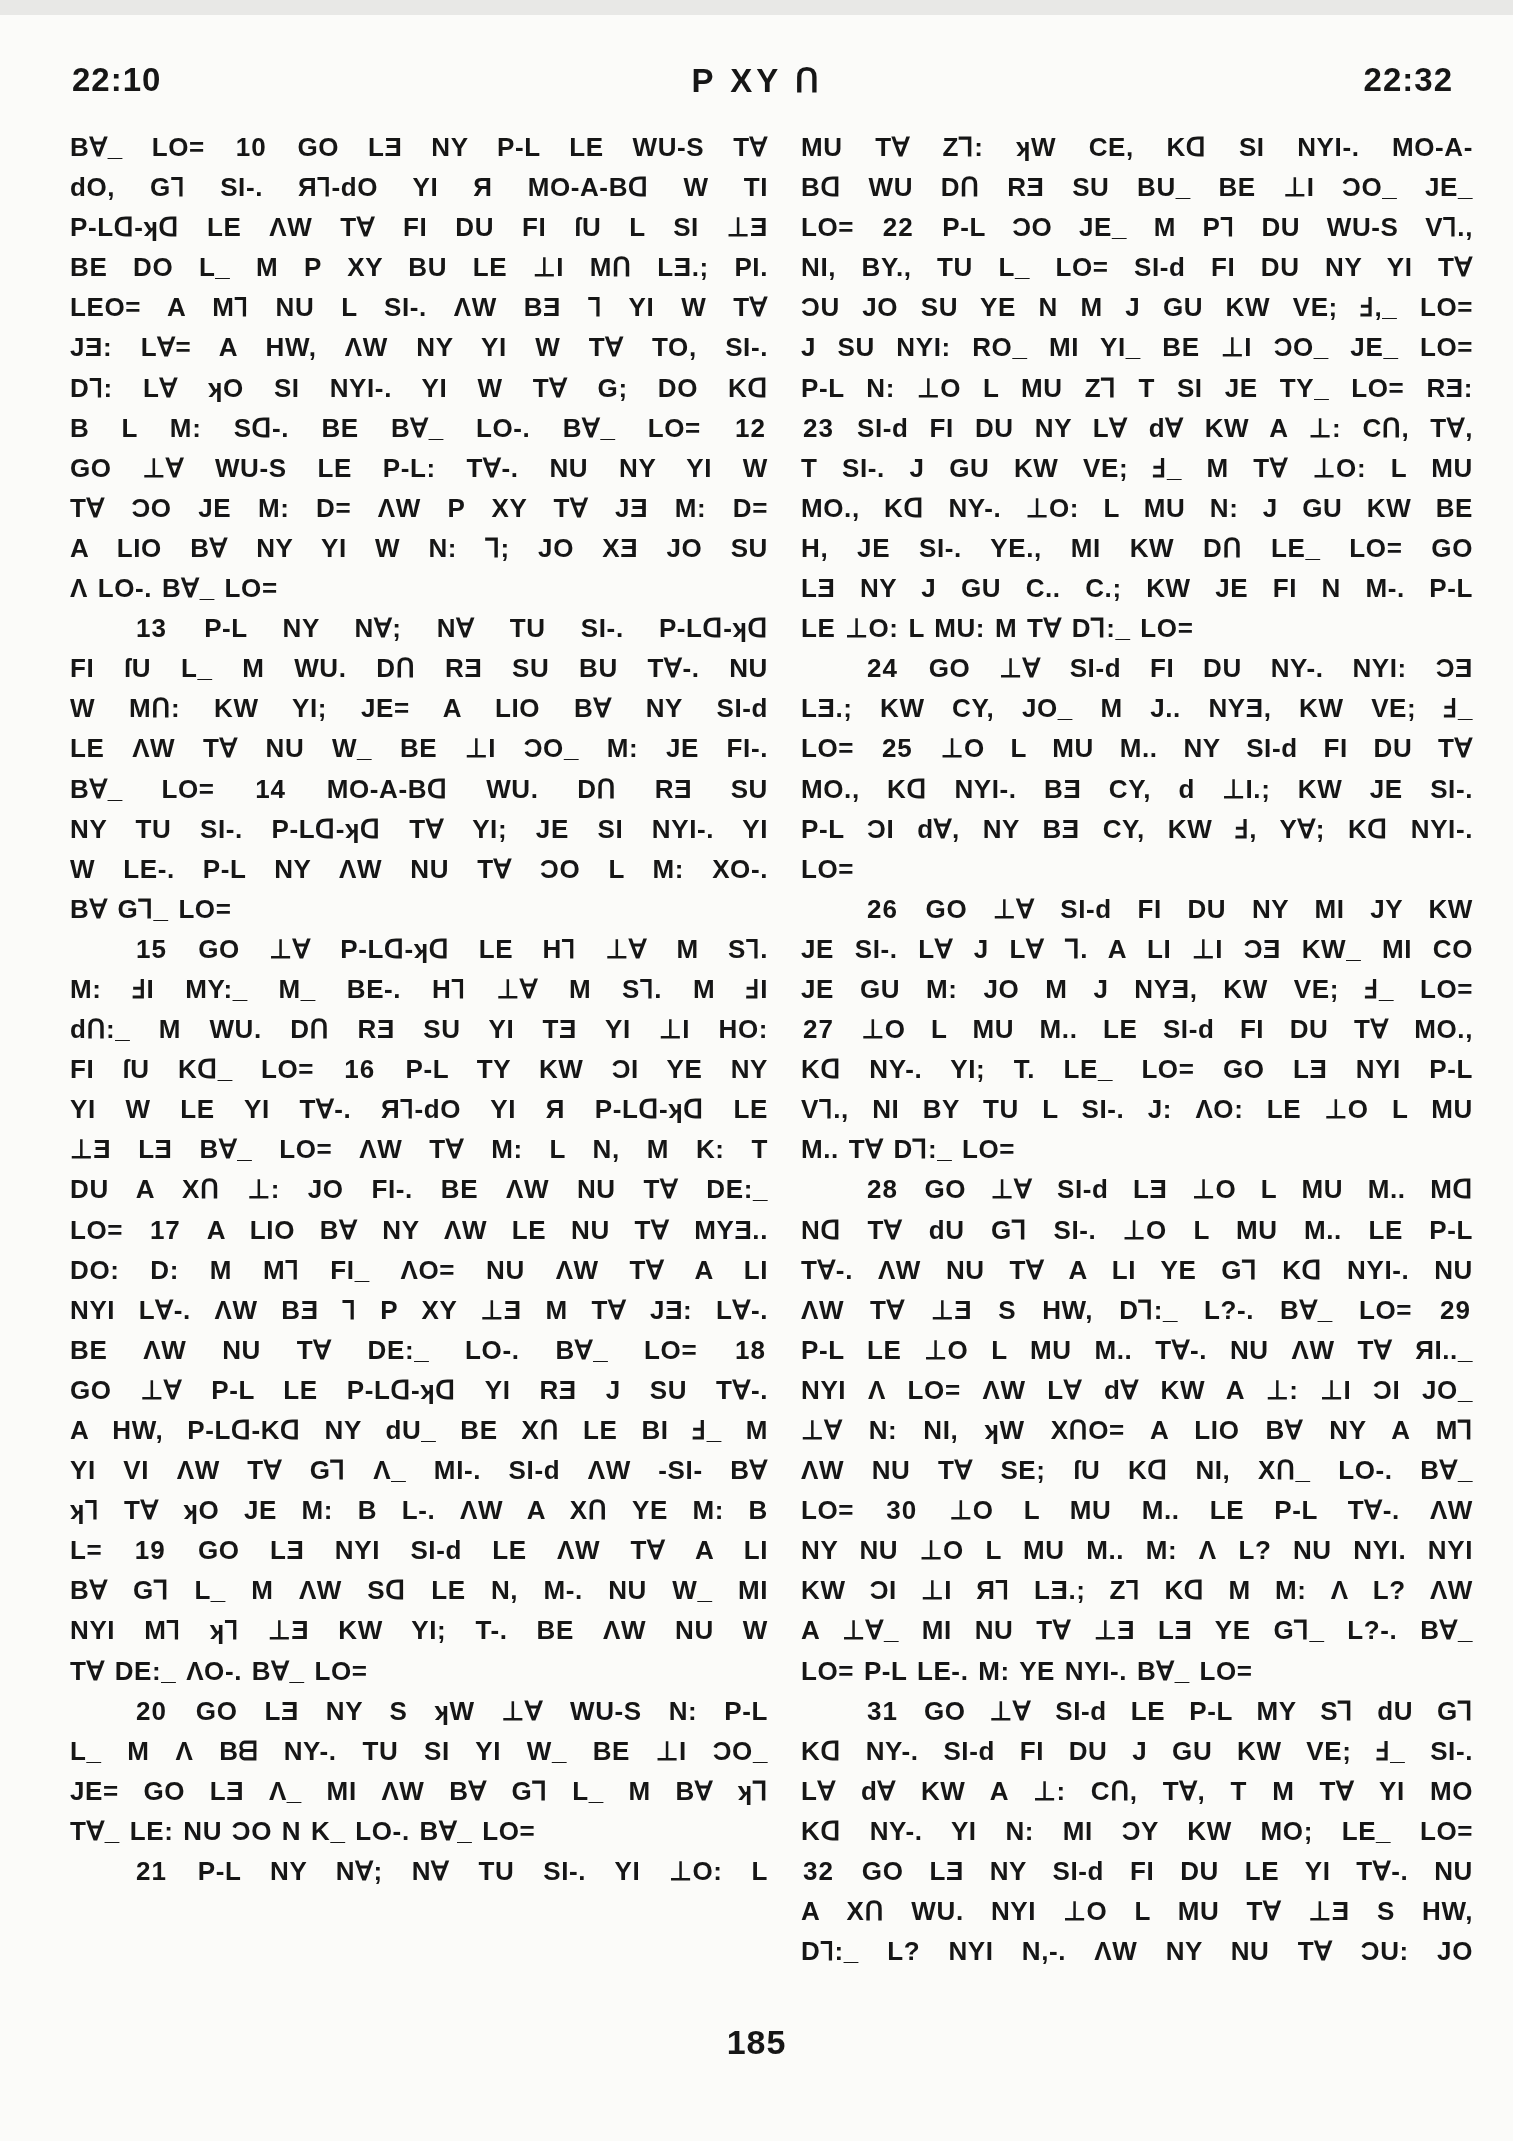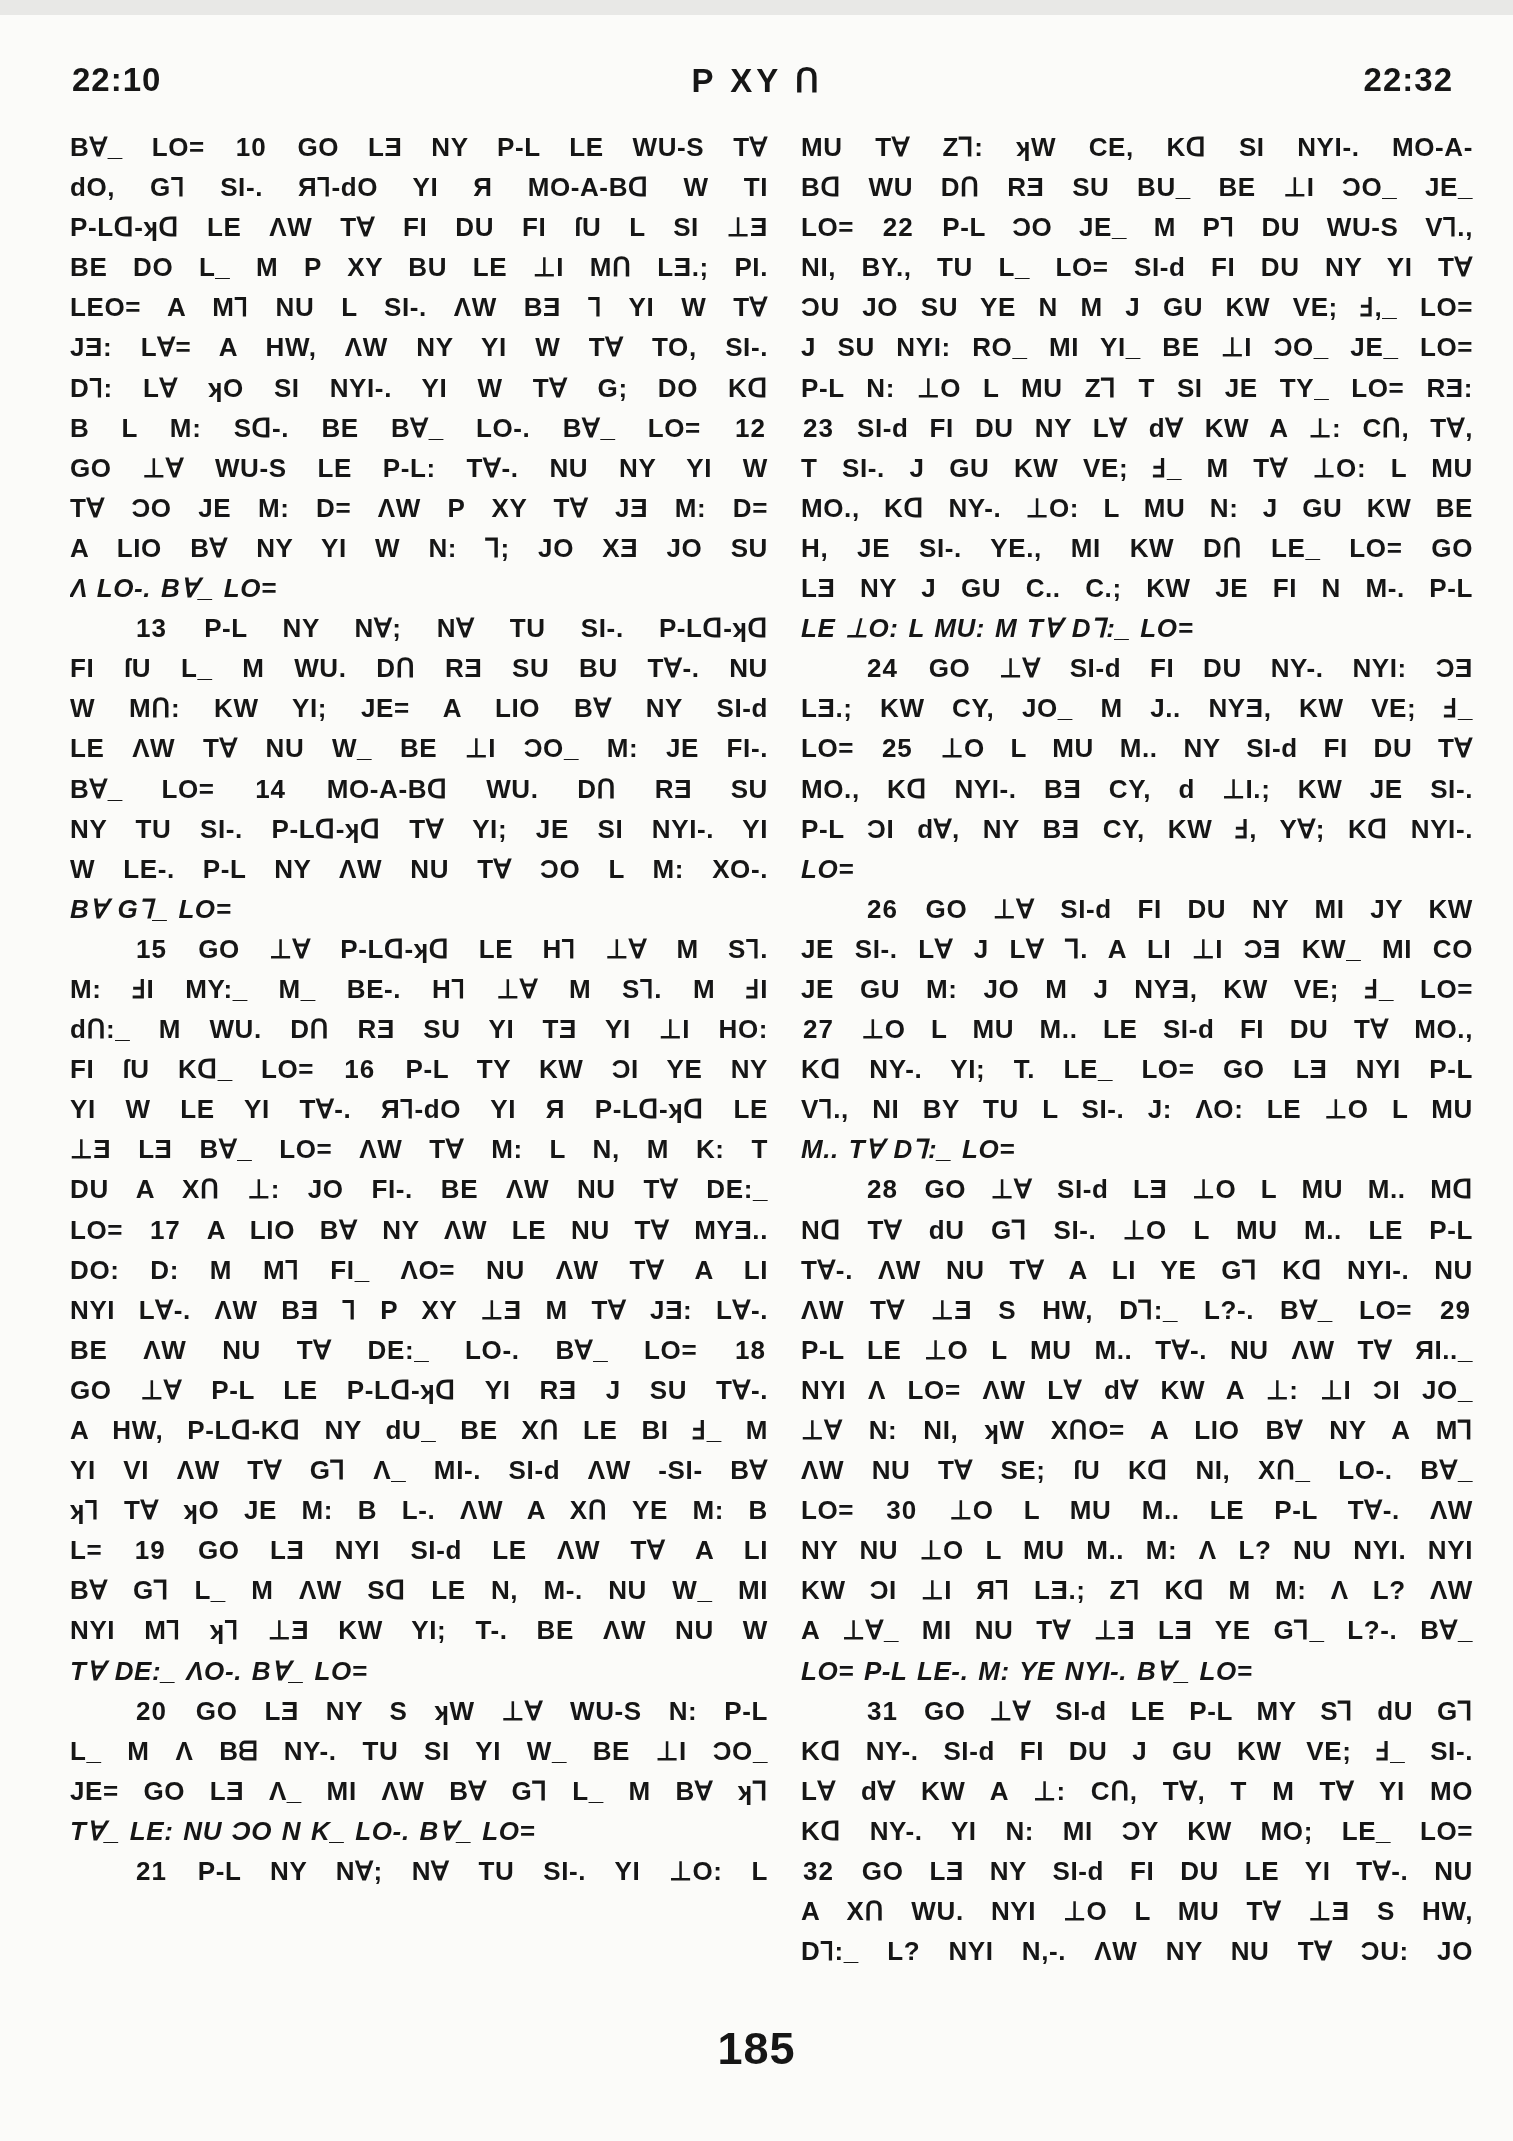--- a/index.html
+++ b/index.html
@@ -28,26 +28,26 @@
     display:flex;gap:33px;
   }
   .col{width:698px;}
   .col.right{width:672px;}
   .ln{
     height:40.1px;line-height:40.1px;
     font-size:26px;letter-spacing:.6px;word-spacing:2px;
     text-align:justify;text-align-last:justify;
     overflow:hidden;white-space:normal;
   }
-  .ln.nojust{text-align:left;text-align-last:left;font-style:italic;}
+  .ln.nojust{text-align:left;text-align-last:left;}
   .ln.indent{padding-left:64px;}
   .vnum{font-weight:bold;letter-spacing:1px;padding:0 2px;}
   .page-number{
     position:absolute;top:2008px;left:50%;transform:translateX(-50%);
-    font-size:45px;letter-spacing:1px;
+    font-size:34px;letter-spacing:1px;
   }
 </style>
 </head>
 <body>
 
 <div class="page">
 
   <div class="running-head">
     <span>22:10</span>
     <span class="center">P XY Ո</span>

